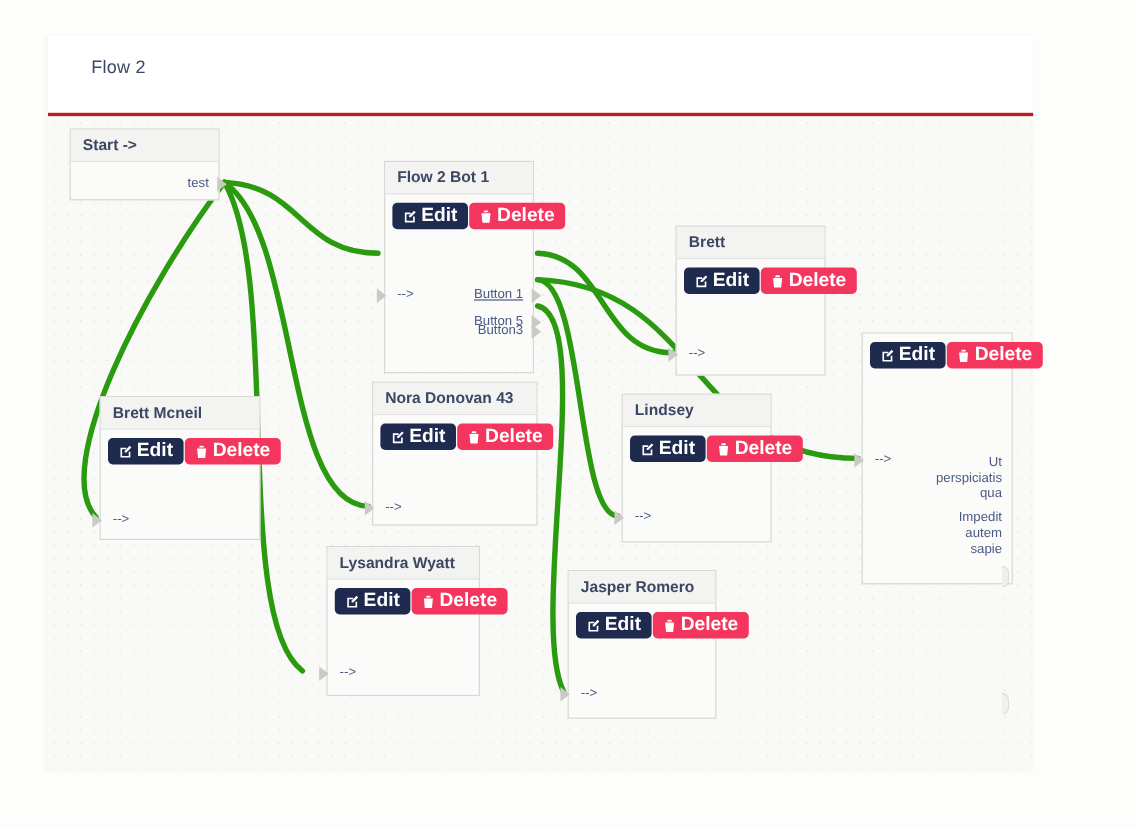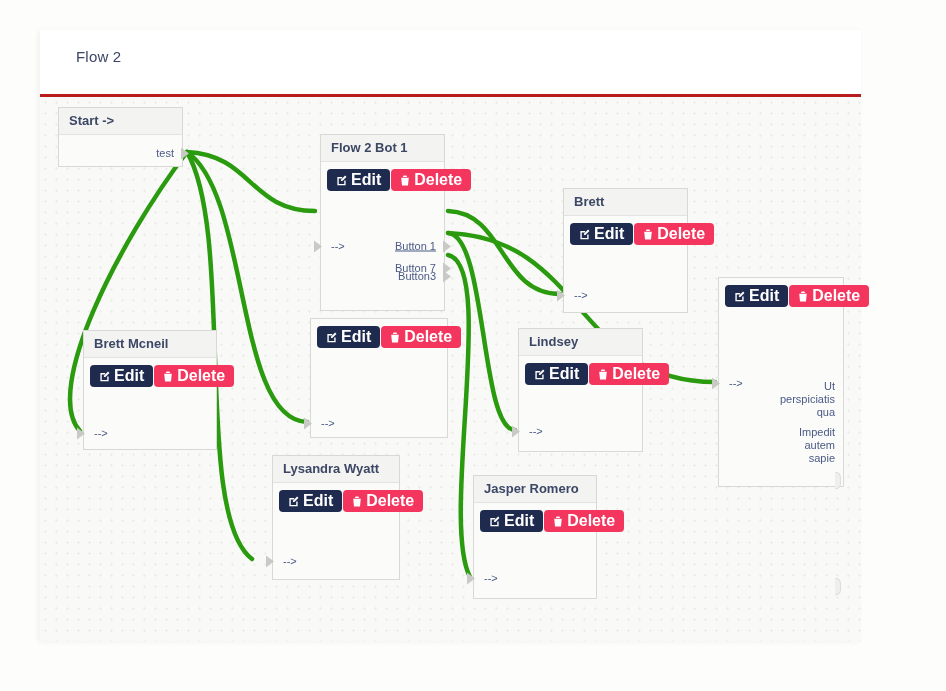--- a/index.html
+++ b/index.html
@@ -90,21 +90,21 @@
     </div>
   <div class="port-row port-in" style="top: 111px;">
           <div>--&gt;</div>
           <div class="stub stub-in"></div>
         </div>
         <div class="port-row port-out" style="top: 111px; text-decoration: underline;">
           <div>Button 1</div>
           <div class="stub stub-out"></div>
         </div>
         <div class="port-row port-out" style="top: 133px;">
-          <div>Button 7</div>
+          <div>Button 5</div>
           <div class="stub stub-out"></div>
         </div>
         <div class="port-row port-out" style="top: 141px;">
           <div>Button3</div>
           <div class="stub stub-out"></div>
         </div>
       </div>
       <div class="node" style="left: 563px; top: 188px; width: 125px; height: 125px;">
     <div class="node-header">Brett</div>
     <div class="node-actions" style="display: flex;">
@@ -188,20 +188,21 @@
             </span>
         <span class="btn-label">Delete</span>
       </button>
     </div>
   <div class="port-row port-in" style="top: 102px;">
           <div>--&gt;</div>
           <div class="stub stub-in"></div>
         </div>
       </div>
       <div class="node" style="left: 310px; top: 318px; width: 138px; height: 120px;">
+    <div class="node-header">Nora Donovan 43</div>
     <div class="node-actions" style="display: flex;">
       <button class="btn btn-edit">
         <span>
               <svg width="11" height="11" viewBox="0 0 16 16">
                 <path d="M2 3h7v2H4v8h8v-5h2v7H2z" fill="#fff"></path>
                 <path d="M7.2 6.8l6-6 2 2-6 6H7.2z" fill="#fff"></path>
               </svg>
             </span>
         <span class="btn-label">Edit</span>
       </button>

